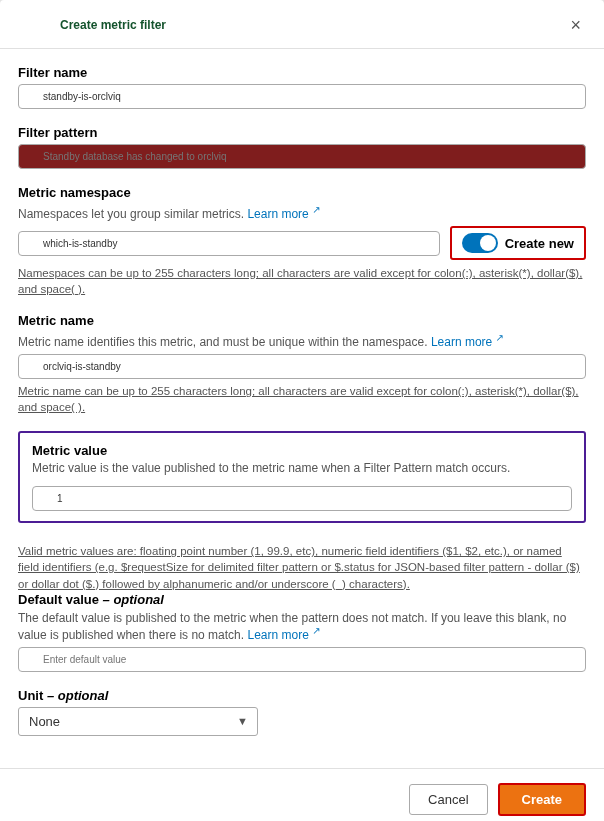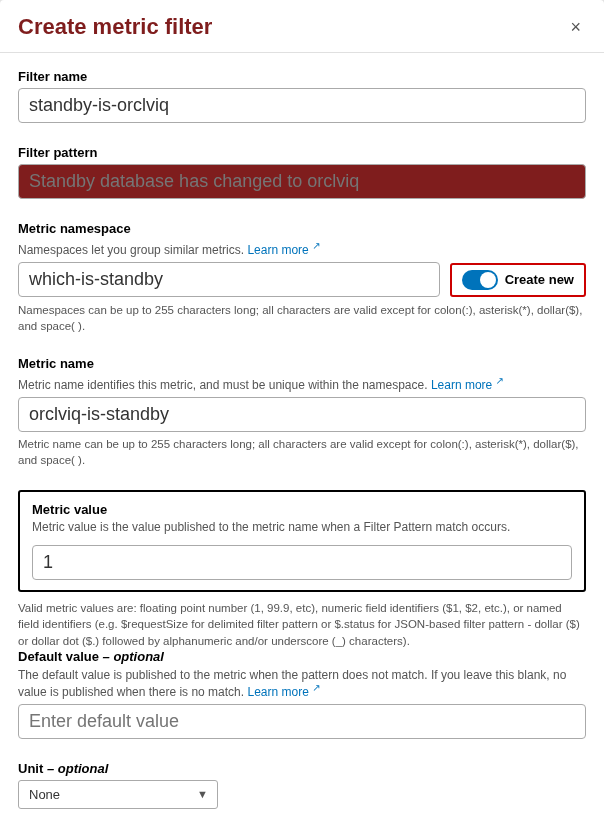--- a/index.html
+++ b/index.html
@@ -22,78 +22,80 @@
       flex-direction: column;
     }
     .modal-header {
       display: flex;
       align-items: center;
       justify-content: space-between;
       padding: 14px 18px 12px 18px;
       border-bottom: 1px solid #e0e0e0;
     }
     .modal-title {
-      font-size: 22px;
+      font-size: 12px;
       font-weight: 700;
-      color: #7f1d1d;
+      color: #14532d;
+      margin-left: 42px;
     }
     .close-btn {
       background: none;
       border: none;
       cursor: pointer;
       font-size: 18px;
       color: #555;
       line-height: 1;
       padding: 2px 5px;
     }
     .modal-body {
       padding: 16px 18px;
       flex: 1;
       overflow-y: auto;
     }
     .field-group {
-      margin-bottom: 22px;
+      margin-bottom: 16px;
     }
     .field-label {
       font-size: 13px;
       font-weight: 700;
       color: #000;
       margin-bottom: 4px;
       display: block;
     }
     .field-label-optional {
       font-weight: 700;
       font-style: italic;
       color: #000;
     }
     .field-sublabel {
       font-size: 12px;
       color: #555;
       margin-bottom: 5px;
     }
     .field-input {
       width: 100%;
-      padding: 6px 10px;
+      padding: 6px 24px;
       border: 1px solid #aaa;
       border-radius: 4px;
-      font-size: 18px;
+      font-size: 10px;
       color: #333;
       background: #fff;
       outline: none;
     }
     .field-input.disabled-input {
       background: #7f1d1d;
       color: #999;
       cursor: not-allowed;
     }
     .field-hint {
       font-size: 11.5px;
       color: #555;
       margin-top: 4px;
       line-height: 1.4;
+      text-decoration: underline;
     }
     .link {
       color: #0073bb;
       text-decoration: none;
       cursor: pointer;
     }
     .link-icon {
       font-size: 10px;
       vertical-align: super;
     }
@@ -143,33 +145,33 @@
       transition: 0.2s;
     }
     .toggle-label {
       font-size: 13px;
       font-weight: 600;
       color: #000;
     }
 
     
     .metric-value-group {
-      border: 2px solid #000000;
+      border: 2px solid #4c1d95;
       border-radius: 3px;
       padding: 10px 12px;
-      margin-bottom: 8px;
+      margin-bottom: 20px;
     }
     .metric-value-group .field-label {
       margin-bottom: 3px;
     }
 
     
     .field-select-wrap {
       position: relative;
-      width: 200px;
+      width: 240px;
     }
     .field-select {
       width: 100%;
       padding: 6px 30px 6px 10px;
       border: 1px solid #aaa;
       border-radius: 3px;
       font-size: 13px;
       color: #333;
       background: #fff;
       appearance: none;

